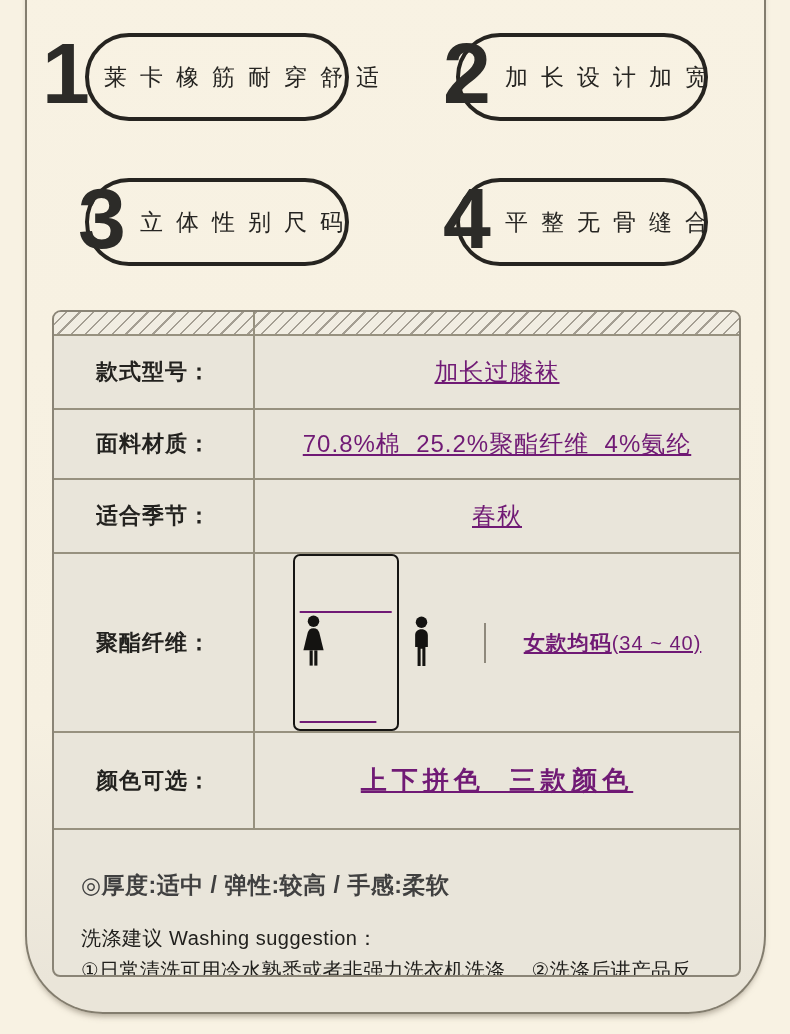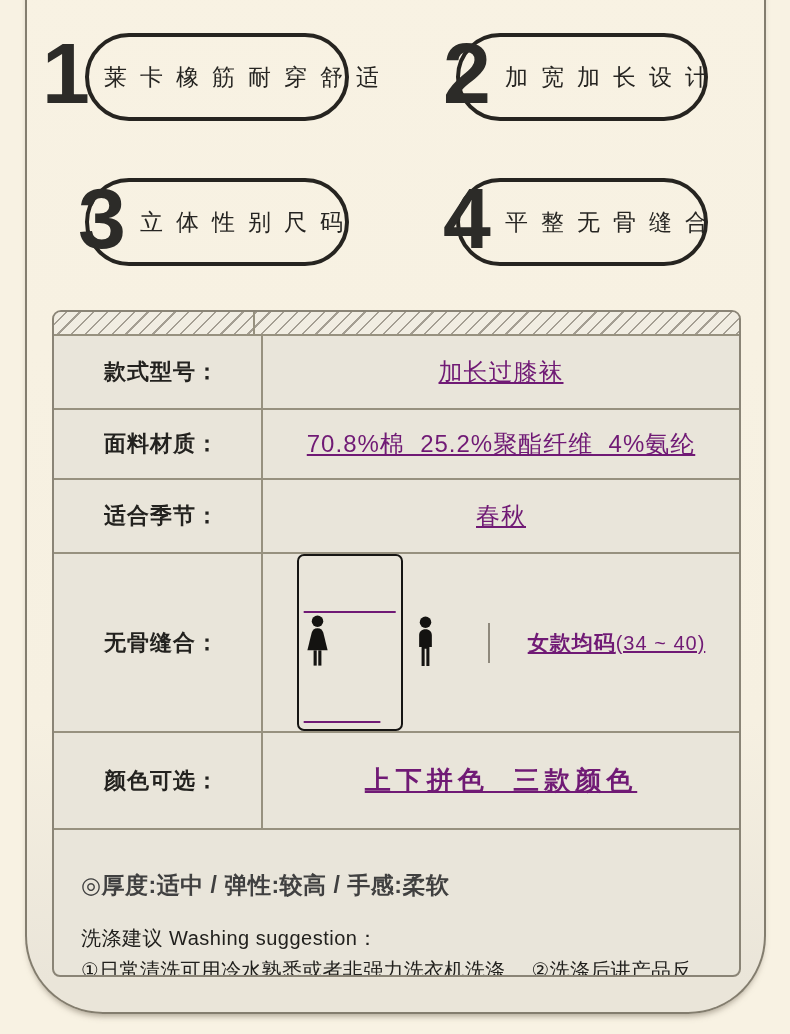--- a/index.html
+++ b/index.html
@@ -83,21 +83,20 @@
   .r2{flex:0 0 70px;}
   .r3{flex:0 0 74px;}
   .r4{flex:0 0 108px;}
   .r5{flex:0 0 97px;}
   .cell{display:flex;align-items:center;justify-content:center;}
   .lbl{
     flex:0 0 199px;width:199px;
     border-right:2px solid #97917f;
     font-size:22px;font-weight:600;color:#23221f;
     letter-spacing:1px;
-    padding-left:8px;
   }
   .val{
     flex:1 1 auto;
     font-size:24px;font-weight:500;color:#701a75;
     white-space:pre-wrap;letter-spacing:1px;text-decoration:underline;
   }
   .val.color{
     font-size:26px;font-weight:700;letter-spacing:5px;
   }
   
@@ -145,22 +144,22 @@
   <div class="badge b1">
     <span class="num">1</span>
     <span class="txt">
       <span>莱卡橡筋</span>
       <span>耐穿舒适</span>
     </span>
   </div>
   <div class="badge b2">
     <span class="num">2</span>
     <span class="txt">
+      <span>加长设计</span>
       <span>加宽</span>
-      <span>加长设计</span>
     </span>
   </div>
   <div class="badge b3">
     <span class="num">3</span>
     <span class="txt">
       <span>立体</span>
       <span>性别尺码</span>
     </span>
   </div>
   <div class="badge b4">
@@ -185,21 +184,21 @@
       <div class="cell lbl">面料材质：</div>
       <div class="cell val">70.8%棉  25.2%聚酯纤维  4%氨纶</div>
     </div>
 
     <div class="row r3">
       <div class="cell lbl">适合季节：</div>
       <div class="cell val">春秋</div>
     </div>
 
     <div class="row r4">
-      <div class="cell lbl">无骨缝合：</div>
+      <div class="cell lbl">聚酯纤维：</div>
       <div class="cell val gender">
         <span class="gbox">
           <span>
             <svg width="27" height="54" viewBox="0 0 30 62" fill="#141311" xmlns="http://www.w3.org/2000/svg">
               <circle cx="15" cy="7.2" r="6.6"></circle>
               <path d="M15 15.2 c-3.9 0 -5.7 2.3 -6.7 5.3 L3.4 40.6 h23.2 L21.7 20.5 c-1 -3 -2.8 -5.3 -6.7 -5.3 z"></path>
               <rect x="10.5" y="40.6" width="3.6" height="17.5"></rect>
               <rect x="15.9" y="40.6" width="3.6" height="17.5"></rect>
             </svg>
           </span>

